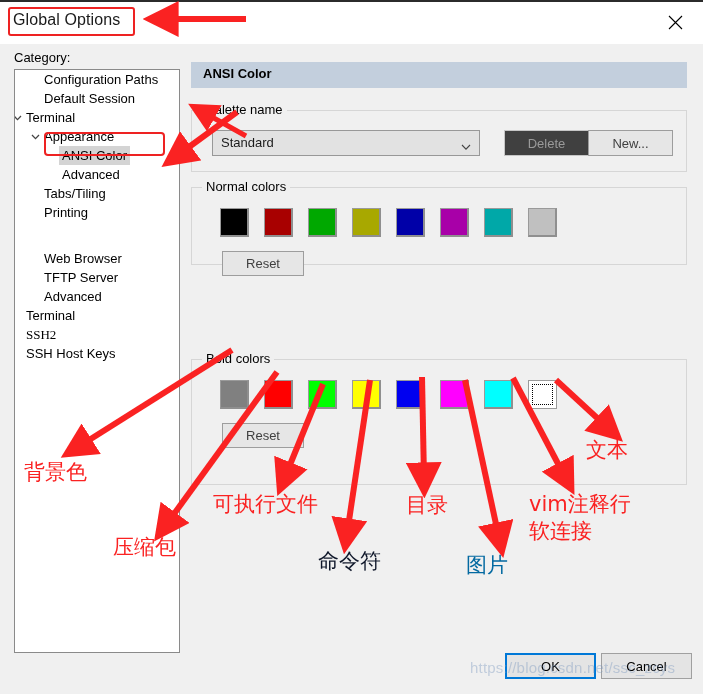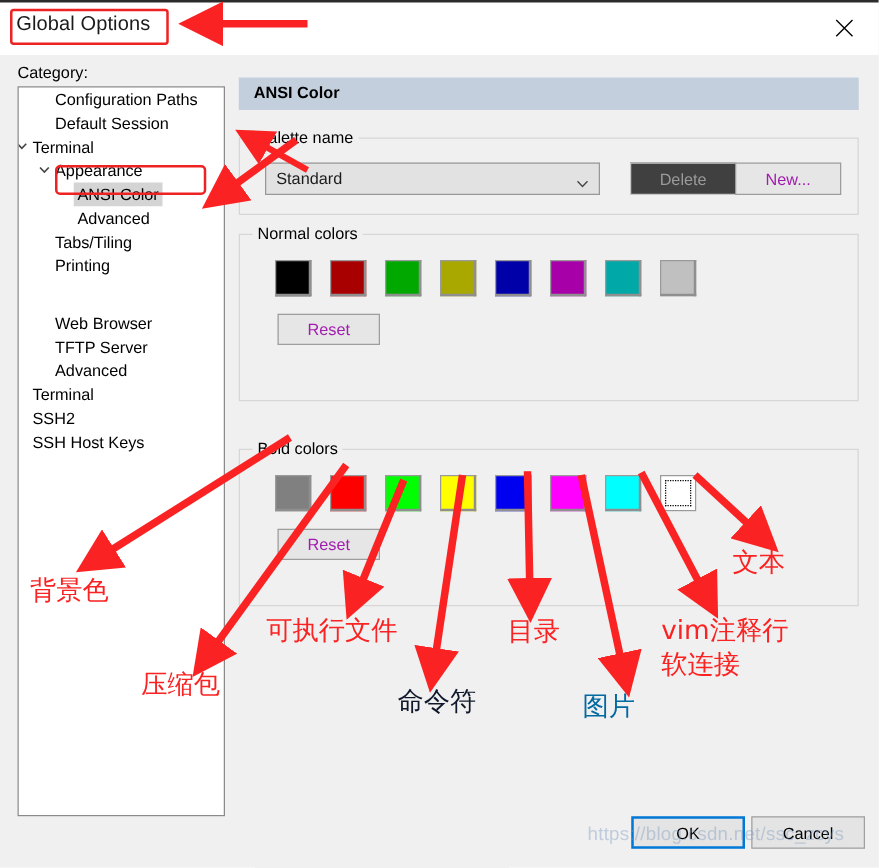--- a/index.html
+++ b/index.html
@@ -148,21 +148,21 @@
   .group > .glabel {
     position: absolute;
     top: -9px; left: 10px;
     background: #f0f0f0;
     padding: 0 4px;
     font-size: 13px;
     color: #000;
   }
 
   #grp-palette { left: 0; top: 48px; width: 496px; height: 62px; }
-  #grp-normal  { left: 0; top: 125px; width: 496px; height: 134px; }
+  #grp-normal  { left: 0; top: 125px; width: 496px; height: 78px; }
   #grp-bold    { left: 0; top: 255px; width: 496px; height: 126px; margin-top: 42px; }
 
   
   #palette-combo {
     position: absolute;
     left: 20px; top: 19px;
     width: 268px; height: 26px;
     background: #e2e2e2;
     border: 1px solid #989898;
     box-sizing: border-box;
@@ -179,21 +179,21 @@
     width: 10px; height: 7px;
   }
 
   .btn {
     position: absolute;
     height: 26px;
     background: #e6e6e6;
     border: 1px solid #9d9d9d;
     box-sizing: border-box;
     font-size: 13px;
-    color: #a21caf;
+    color: #404040;
     display: flex;
     align-items: center;
     justify-content: center;
     font-family: "Liberation Sans", sans-serif;
   }
   .btn.disabled {
     background: #404040;
     border-color: #c6c6c6;
     color: #9a9a9a;
     margin-left: 12px;
@@ -312,21 +312,21 @@
               <path d="M1 1 L4.5 4.6 L8 1" stroke="#444" stroke-width="1.3" fill="none"></path>
             </svg></span><span class="tlabel">Appearance</span></div>
         <div class="tree-item selected" style="padding-left: 44px;"><span class="tlabel">ANSI Color</span></div>
         <div class="tree-item" style="padding-left: 44px;"><span class="tlabel">Advanced</span></div>
         <div class="tree-item" style="padding-left: 26px;"><span class="tlabel">Tabs/Tiling</span></div>
         <div class="tree-item" style="padding-left: 26px;"><span class="tlabel">Printing</span></div>
         <div class="tree-item" style="padding-left: 26px; margin-top: 27px;"><span class="tlabel">Web Browser</span></div>
         <div class="tree-item" style="padding-left: 26px;"><span class="tlabel">TFTP Server</span></div>
         <div class="tree-item" style="padding-left: 26px;"><span class="tlabel">Advanced</span></div>
         <div class="tree-item" style="padding-left: 8px;"><span class="tlabel">Terminal</span></div>
-        <div class="tree-item" style="padding-left: 8px;"><span class="tlabel">SSH2</span></div>
+        <div class="tree-item" style="padding-left: 8px; font-family: Liberation Serif, serif;"><span class="tlabel">SSH2</span></div>
         <div class="tree-item" style="padding-left: 8px;"><span class="tlabel">SSH Host Keys</span></div>
       </div>
     <div id="ansi-highlight"></div>
 
     <div id="pane">
 
       <div id="pane-header">
         <span>ANSI Color</span>
       </div>
 

